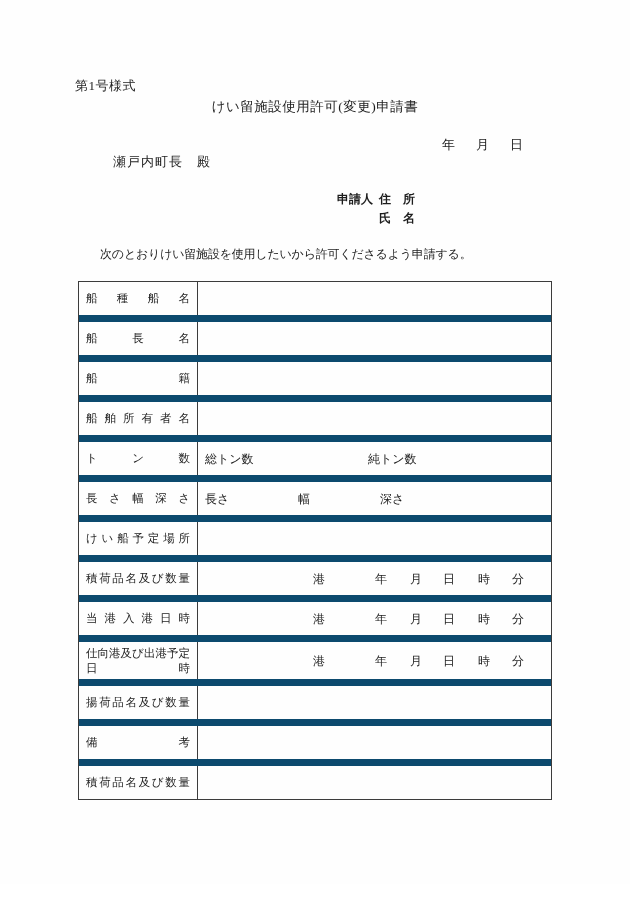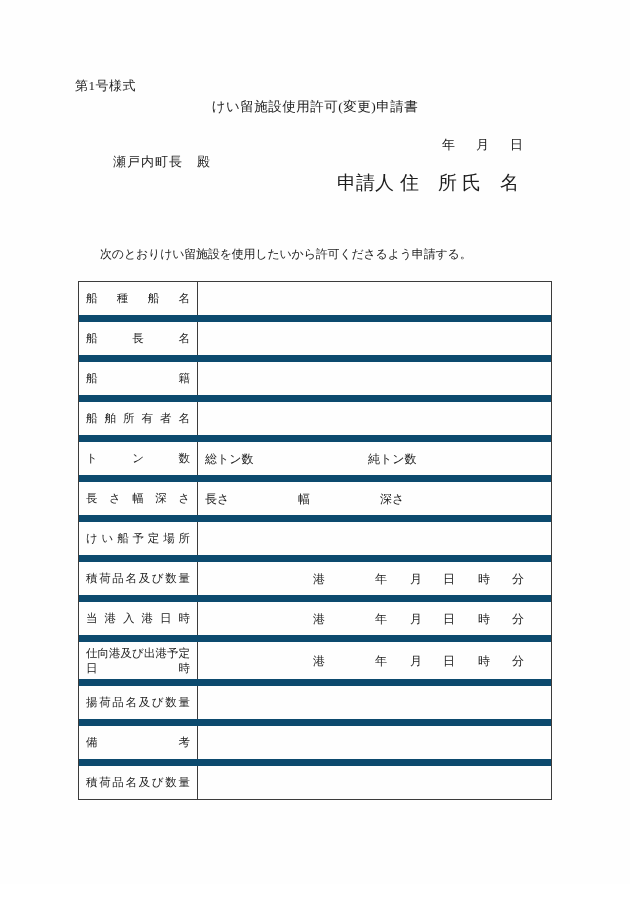--- a/index.html
+++ b/index.html
@@ -44,29 +44,30 @@
     position: absolute;
     left: 113px;
     top: 153px;
     font-size: 13px;
     letter-spacing: 1px;
     text-align: right;
   }
   .applicant {
     position: absolute;
     left: 337px;
-    top: 176px;
-    font-size: 19px;
+    top: 192px;
+    font-size: 12px;
     display: flex;
     gap: 6px;
     line-height: 14px;
+    font-weight: bold;
   }
   .applicant-fields {
     display: flex;
-    flex-direction: row;
+    flex-direction: column;
     gap: 5px;
     justify-content: center;
   }
   .intro {
     position: absolute;
     left: 100px;
     top: 246px;
     font-size: 12px;
     letter-spacing: -0.2px;
   }

